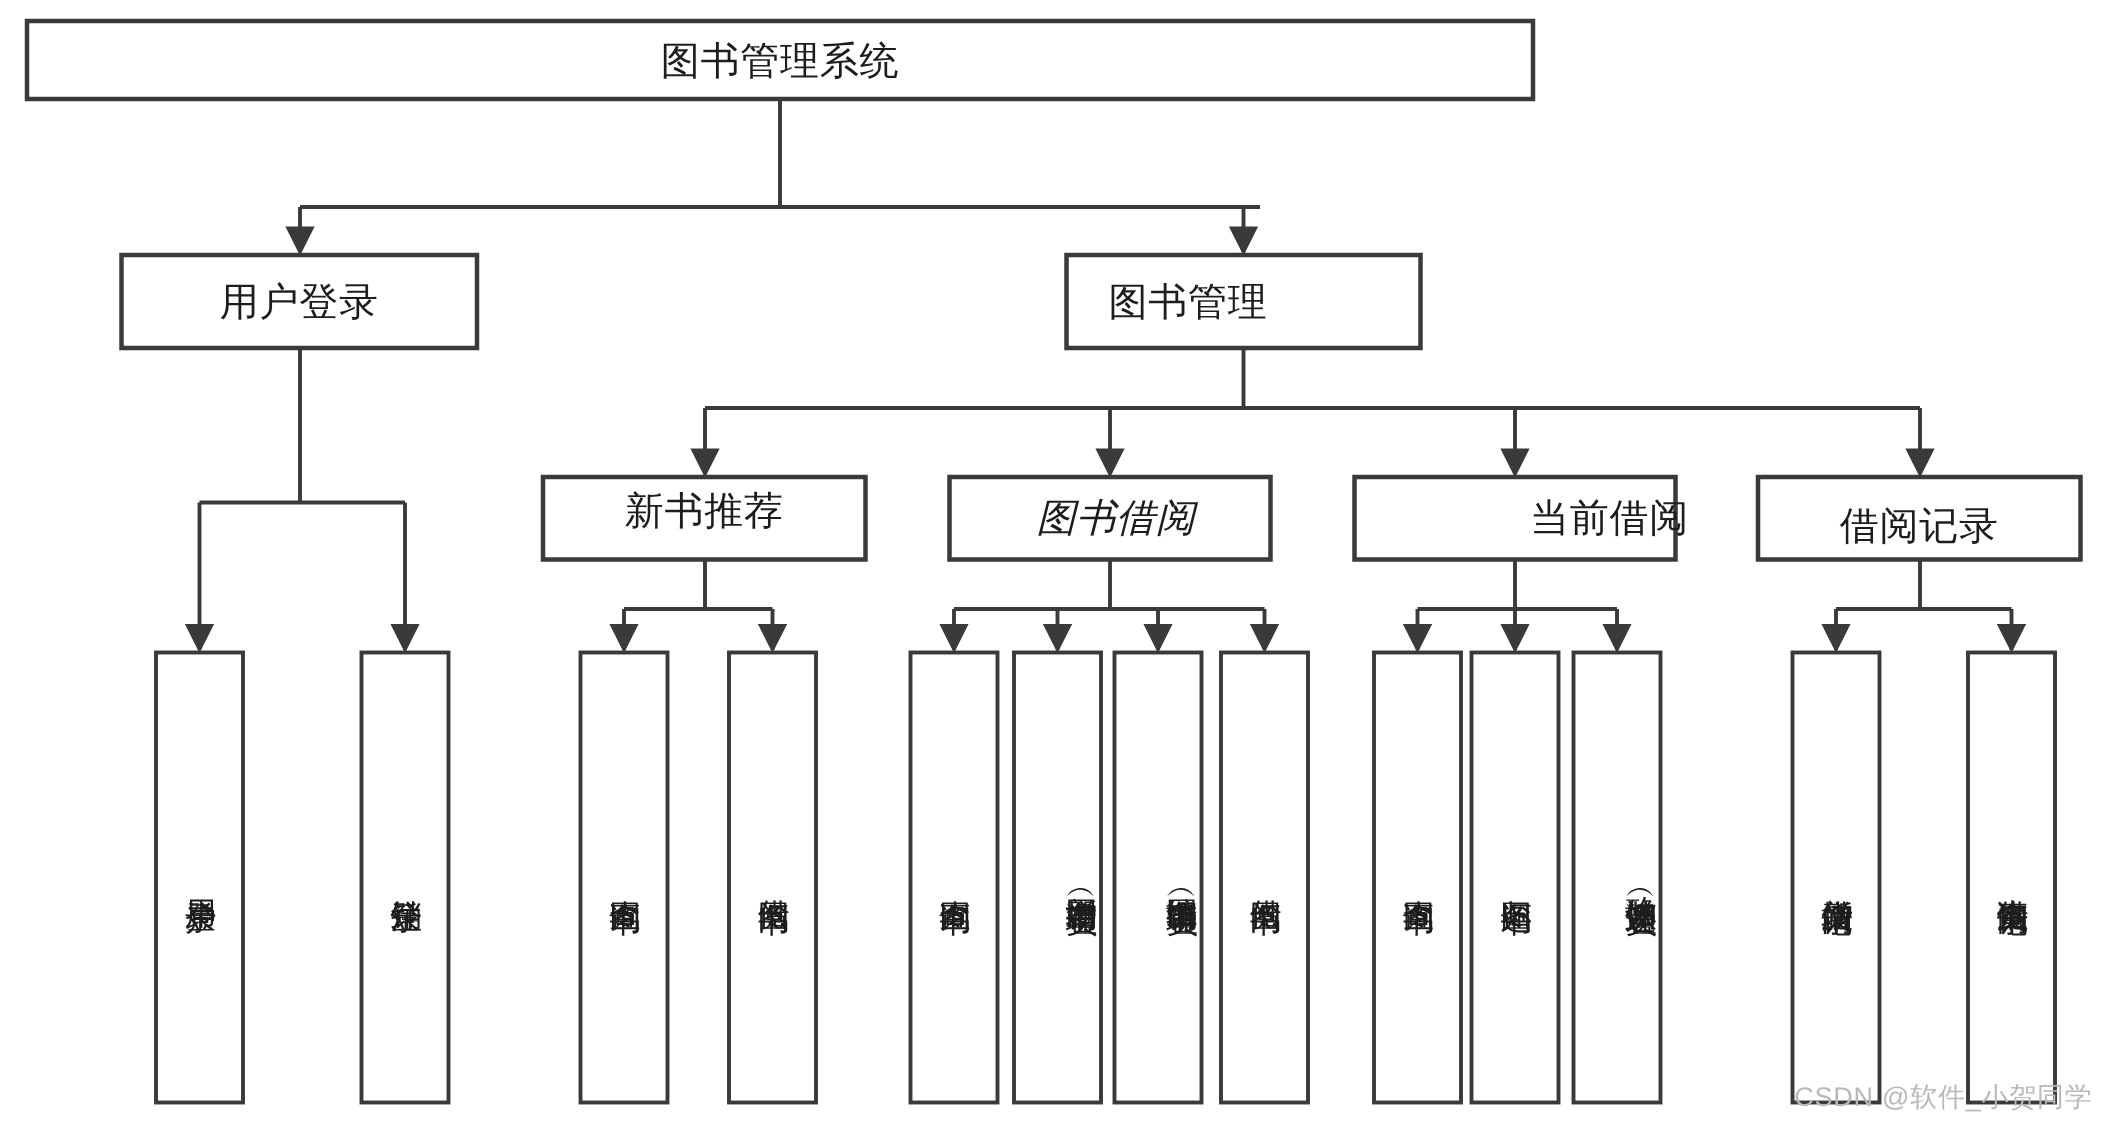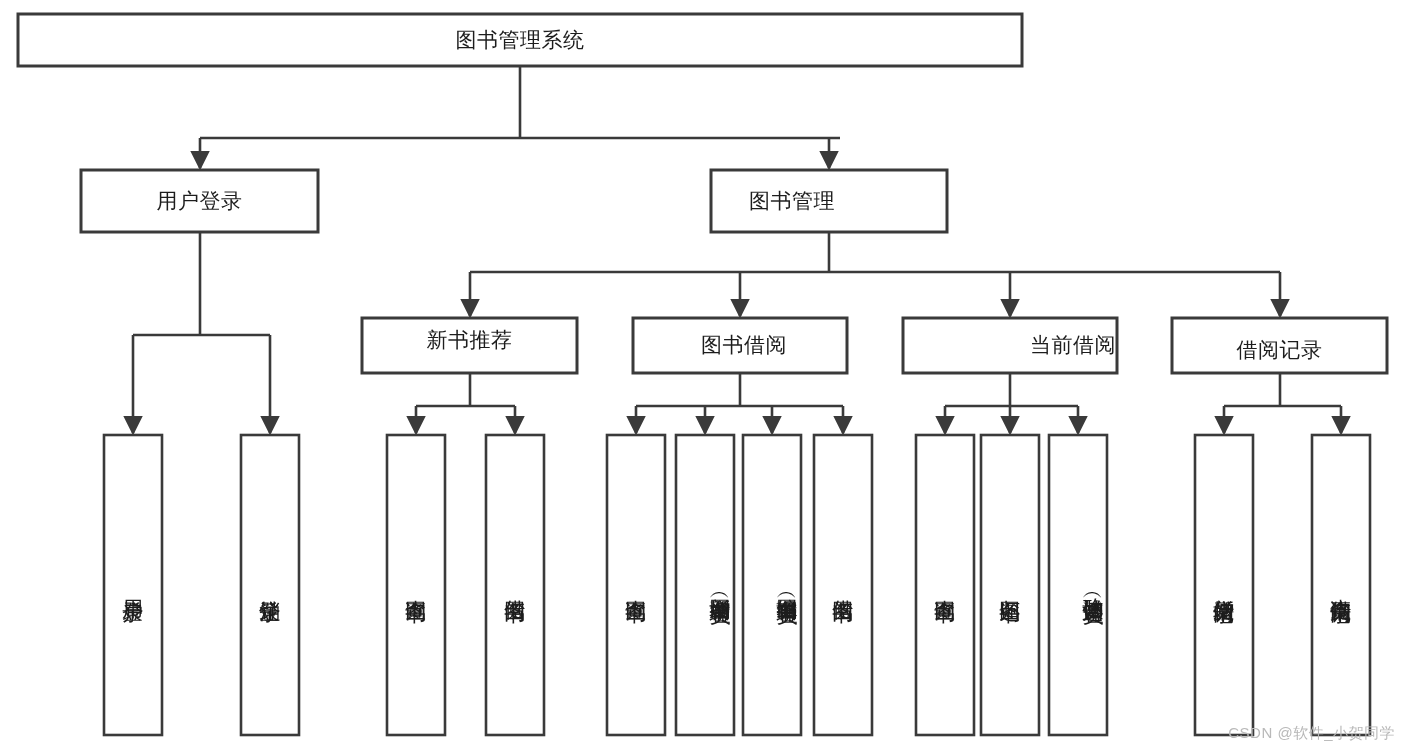--- a/index.html
+++ b/index.html
@@ -43,21 +43,21 @@
   .arrow-head {
     fill: #3a3a3a;
     stroke: none;
   }
   .node-label-h {
     position: absolute;
     display: flex;
     align-items: center;
     justify-content: center;
     color: #1d1d1d;
-    font-size: 21px;
+    font-size: 26px;
     line-height: 1.25;
     letter-spacing: 0.5px;
     white-space: nowrap;
     pointer-events: none;
   }
   .node-label-v {
     position: absolute;
     display: flex;
     align-items: center;
     justify-content: center;
@@ -66,21 +66,21 @@
     line-height: 1.32;
     letter-spacing: 1px;
     writing-mode: vertical-rl;
     text-orientation: upright;
     pointer-events: none;
   }
   .watermark {
     position: absolute;
     right: 10px;
     bottom: 4px;
-    font-size: 15px;
+    font-size: 18px;
     color: #b9b9b9;
     letter-spacing: 0.5px;
     white-space: nowrap;
     pointer-events: none;
   }
 </style>
 </head>
 <body>
 
 <div id="canvas">
@@ -174,21 +174,21 @@
     <rect class="node-box-thin" x="1195" y="435" width="58" height="300"></rect>
     <rect class="node-box-thin" x="1312" y="435" width="58" height="300"></rect>
   </svg>
 
   <div class="node-label-h" style="left:18px; top:14px; width:1004px; height:52px;">图书管理系统</div>
 
   <div class="node-label-h" style="left:81px; top:170px; width:237px; height:62px;">用户登录</div>
   <div class="node-label-h" style="left:674px; top:170px; width:236px; height:62px;border-radius:13px;">图书管理</div>
 
   <div class="node-label-h" style="left:362px; top:318px; width:215px; height:44px;">新书推荐</div>
-  <div class="node-label-h" style="left:633px; top:318px; width:222px; height:55px;">图书借阅</div>
+  <div class="node-label-h" style="left:633px; top:318px; width:222px; height:55px;font-style:italic;">图书借阅</div>
   <div class="node-label-h" style="left:903px; top:318px; width:246px; height:55px;margin-left:47px;">当前借阅</div>
   <div class="node-label-h" style="left:1172px; top:318px; width:215px; height:65px;">借阅记录</div>
 
   <div class="node-label-v" style="left:104px; top:435px; width:58px; height:300px;">用户登录</div>
   <div class="node-label-v" style="left:241px; top:435px; width:58px; height:300px;">注销登录</div>
 
   <div class="node-label-v" style="left:387px; top:435px; width:58px; height:300px;">查询图书</div>
   <div class="node-label-v" style="left:486px; top:435px; width:58px; height:300px;">借阅图书</div>
 
   <div class="node-label-v" style="left:607px; top:435px; width:58px; height:300px;">查询图书</div>

